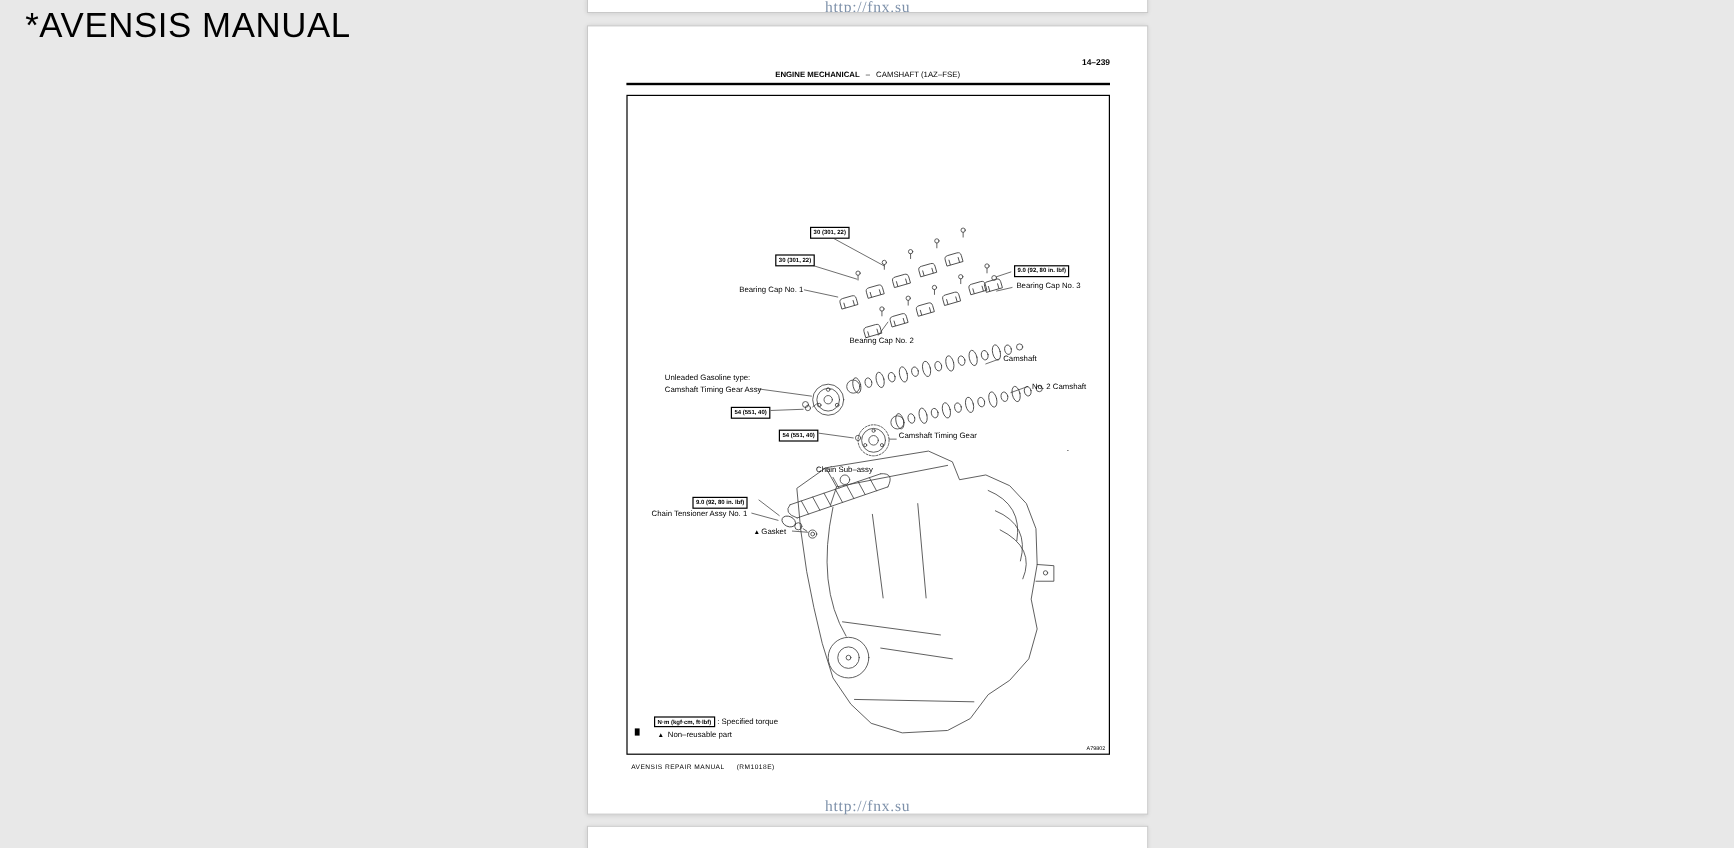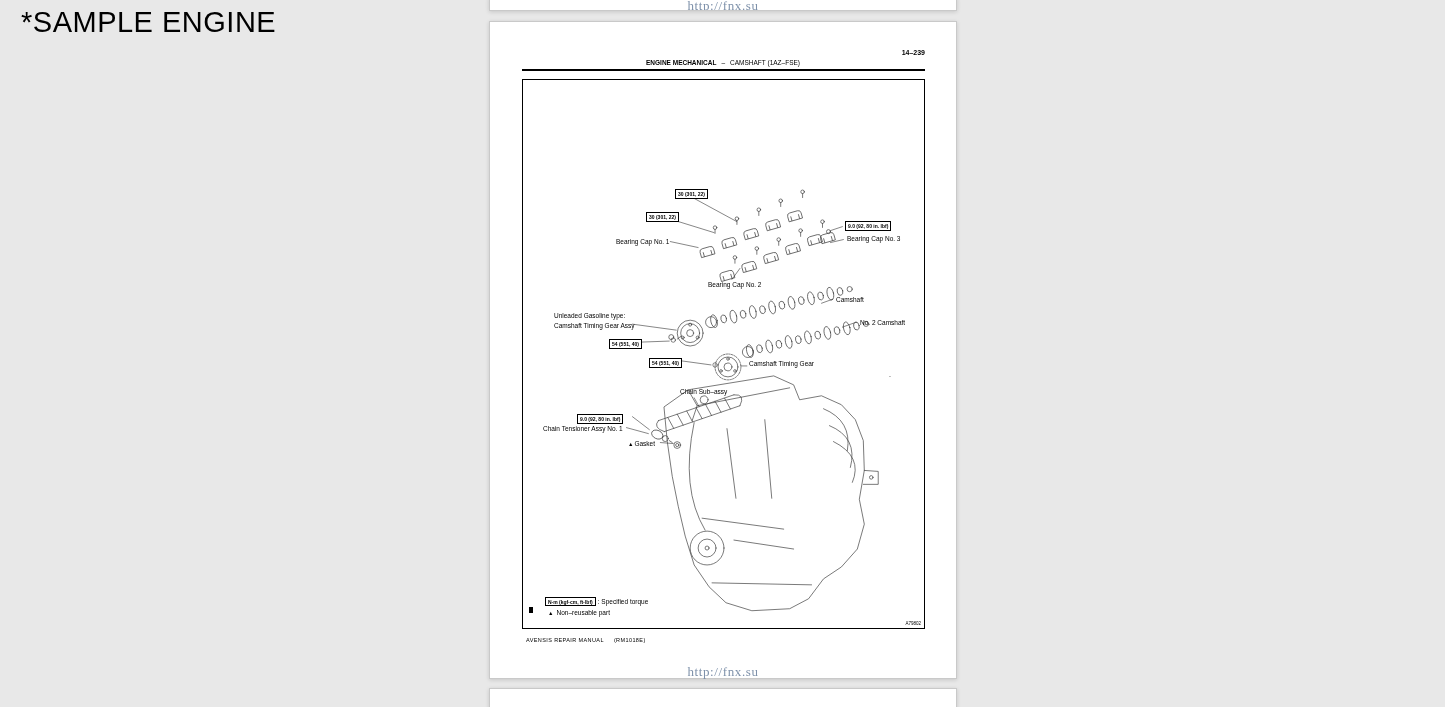--- a/index.html
+++ b/index.html
@@ -33,21 +33,21 @@
   .dot-lbl{position:absolute;left:366px;top:291px;font-size:7px;}
   .footer{position:absolute;left:36px;top:615px;font-size:5.5px;letter-spacing:.4px;white-space:nowrap;}
   .footer .code{margin-left:10px;}
   .two-line div{line-height:10px;}
 </style>
 </head>
 <body>
 
 <div class="stage">
 
-  <div class="sample">*SAMPLE ENGINE</div>
+  <div class="sample">*AVENSIS MANUAL</div>
 
   <div class="sheet frag-top">
     <div class="watermark">http://fnx.su</div>
   </div>
 
   <div class="sheet main">
 
     <div class="page-number">14–239</div>
 
     <div class="header">

